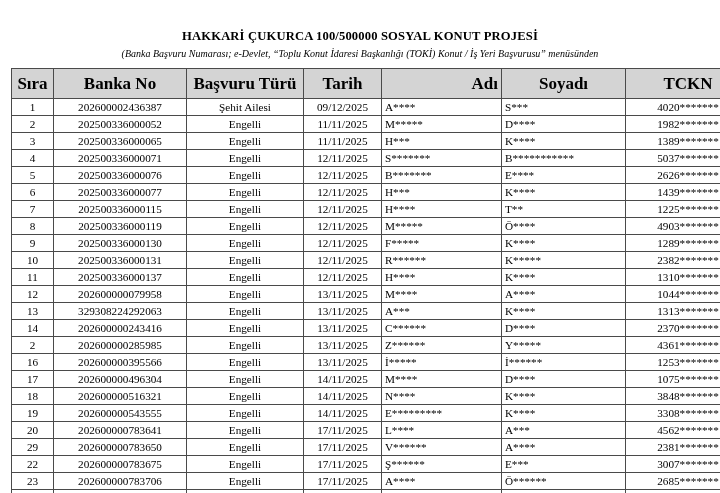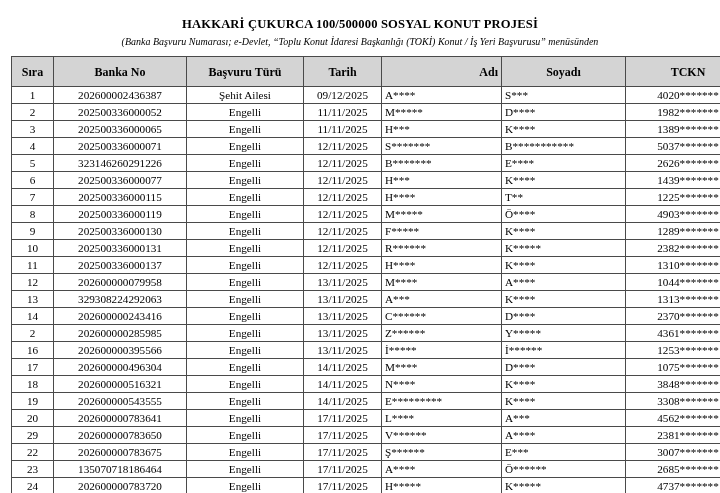--- a/index.html
+++ b/index.html
@@ -12,21 +12,21 @@
     height: 493px;
     overflow: hidden;
     font-family: "Liberation Serif", "DejaVu Serif", serif;
     color: #000000;
   }
   .page {
     width: 720px;
     height: 372px;
     position: relative;
     box-sizing: border-box;
-    padding: 4px 11px;
+    padding: 16px 11px;
   }
   .title-block {
     text-align: center;
     padding-top: 13px;
   }
   .doc-title {
     font-size: 12.6px;
     font-weight: bold;
     letter-spacing: 0.15px;
     line-height: 15px;
@@ -54,21 +54,21 @@
     box-sizing: border-box;
     overflow: hidden;
     white-space: nowrap;
   }
   table.applicants thead th {
     background: #d4d4d4;
     font-weight: bold;
     text-align: center;
     height: 30px;
     vertical-align: middle;
-    font-size: 12px;
+    font-size: 17px;
   }
   table.applicants tbody td {
     height: 15.6px;
     vertical-align: middle;
   }
   .col-sira   { width: 42px;  text-align: center; }
   .col-banka  { width: 133px; text-align: center; }
   .col-tur    { width: 117px; text-align: center; margin-top: 24px; }
   .col-tarih  { width: 78px;  text-align: center; }
   .col-ad     { width: 120px; text-align: left; padding-left: 4px; }
@@ -129,21 +129,21 @@
           <td class="col-sira">4</td>
           <td class="col-banka">202500336000071</td>
           <td class="col-tur">Engelli</td>
           <td class="col-tarih">12/11/2025</td>
           <td class="col-ad">S*******</td>
           <td class="col-soyad">B***********</td>
           <td class="col-tckn">5037*******</td>
         </tr>
         <tr>
           <td class="col-sira">5</td>
-          <td class="col-banka">323146260291226</td>
+          <td class="col-banka">202500336000076</td>
           <td class="col-tur">Engelli</td>
           <td class="col-tarih">12/11/2025</td>
           <td class="col-ad">B*******</td>
           <td class="col-soyad">E****</td>
           <td class="col-tckn">2626*******</td>
         </tr>
         <tr>
           <td class="col-sira">6</td>
           <td class="col-banka">202500336000077</td>
           <td class="col-tur">Engelli</td>
@@ -291,21 +291,21 @@
           <td class="col-sira">22</td>
           <td class="col-banka">202600000783675</td>
           <td class="col-tur">Engelli</td>
           <td class="col-tarih">17/11/2025</td>
           <td class="col-ad">Ş******</td>
           <td class="col-soyad">E***</td>
           <td class="col-tckn">3007*******</td>
         </tr>
         <tr>
           <td class="col-sira">23</td>
-          <td class="col-banka">135070718186464</td>
+          <td class="col-banka">202600000783706</td>
           <td class="col-tur">Engelli</td>
           <td class="col-tarih">17/11/2025</td>
           <td class="col-ad">A****</td>
           <td class="col-soyad">Ö******</td>
           <td class="col-tckn">2685*******</td>
         </tr>
         <tr>
           <td class="col-sira">24</td>
           <td class="col-banka">202600000783720</td>
           <td class="col-tur">Engelli</td>

